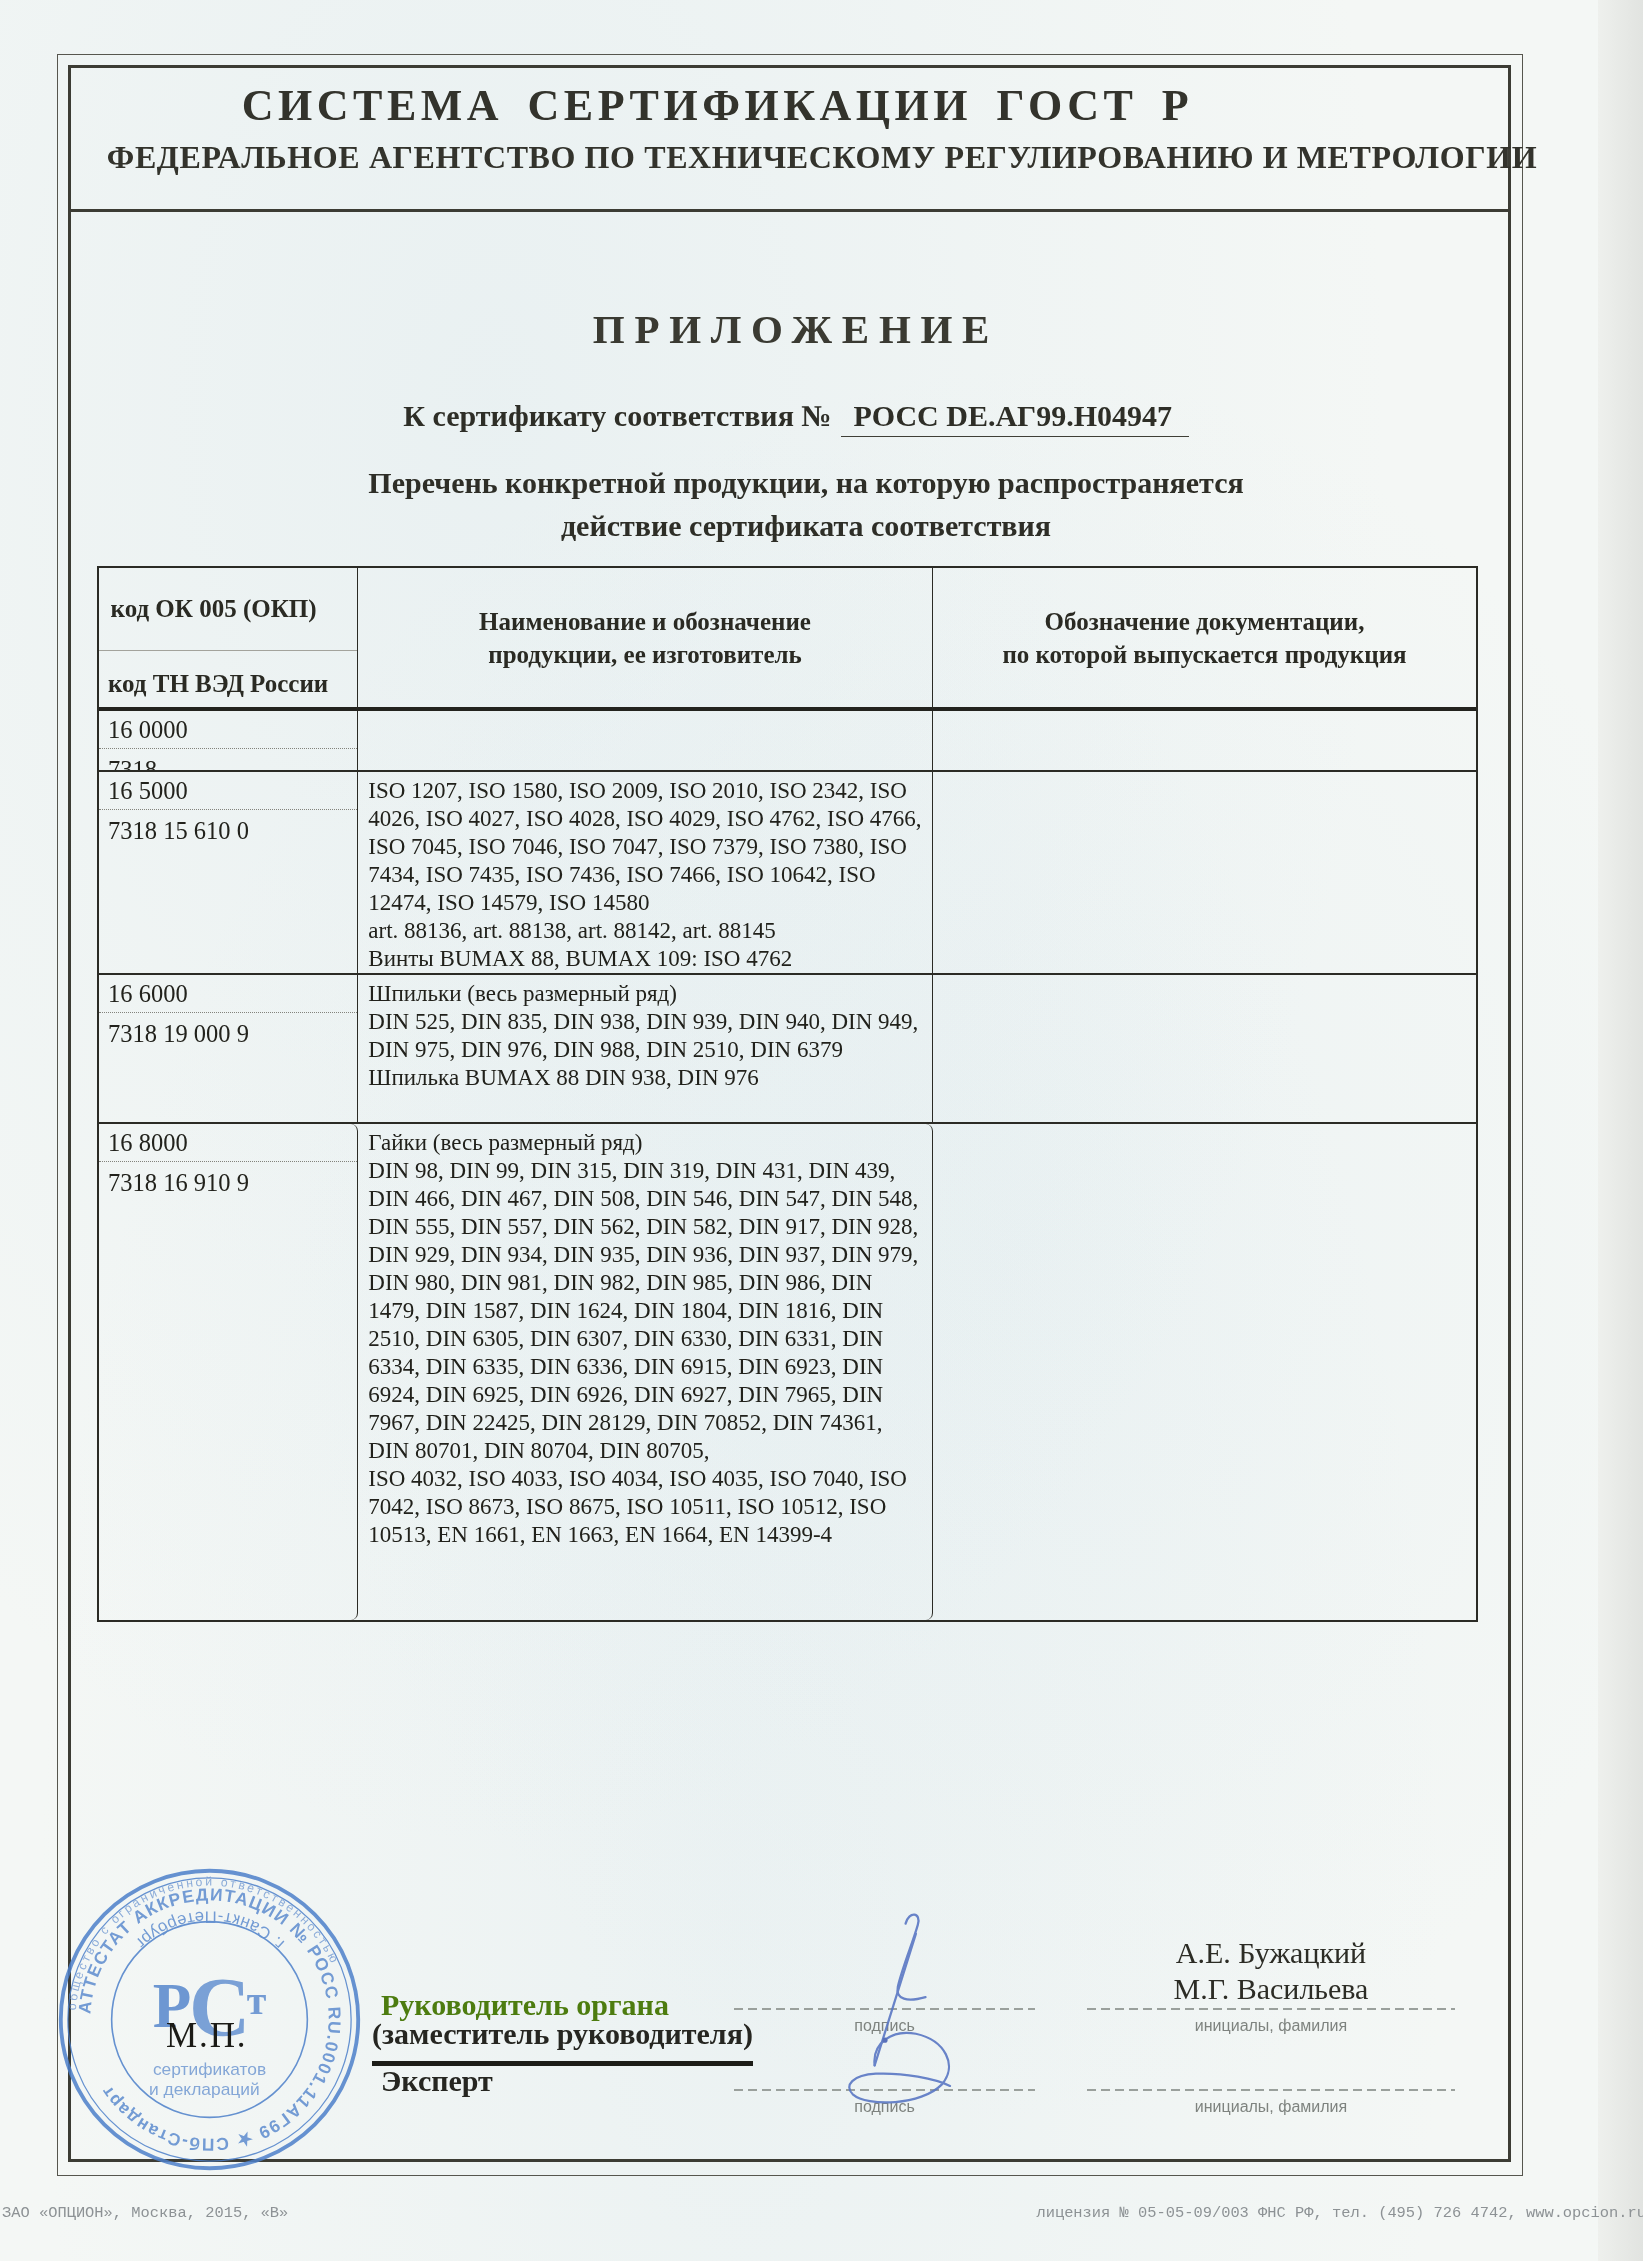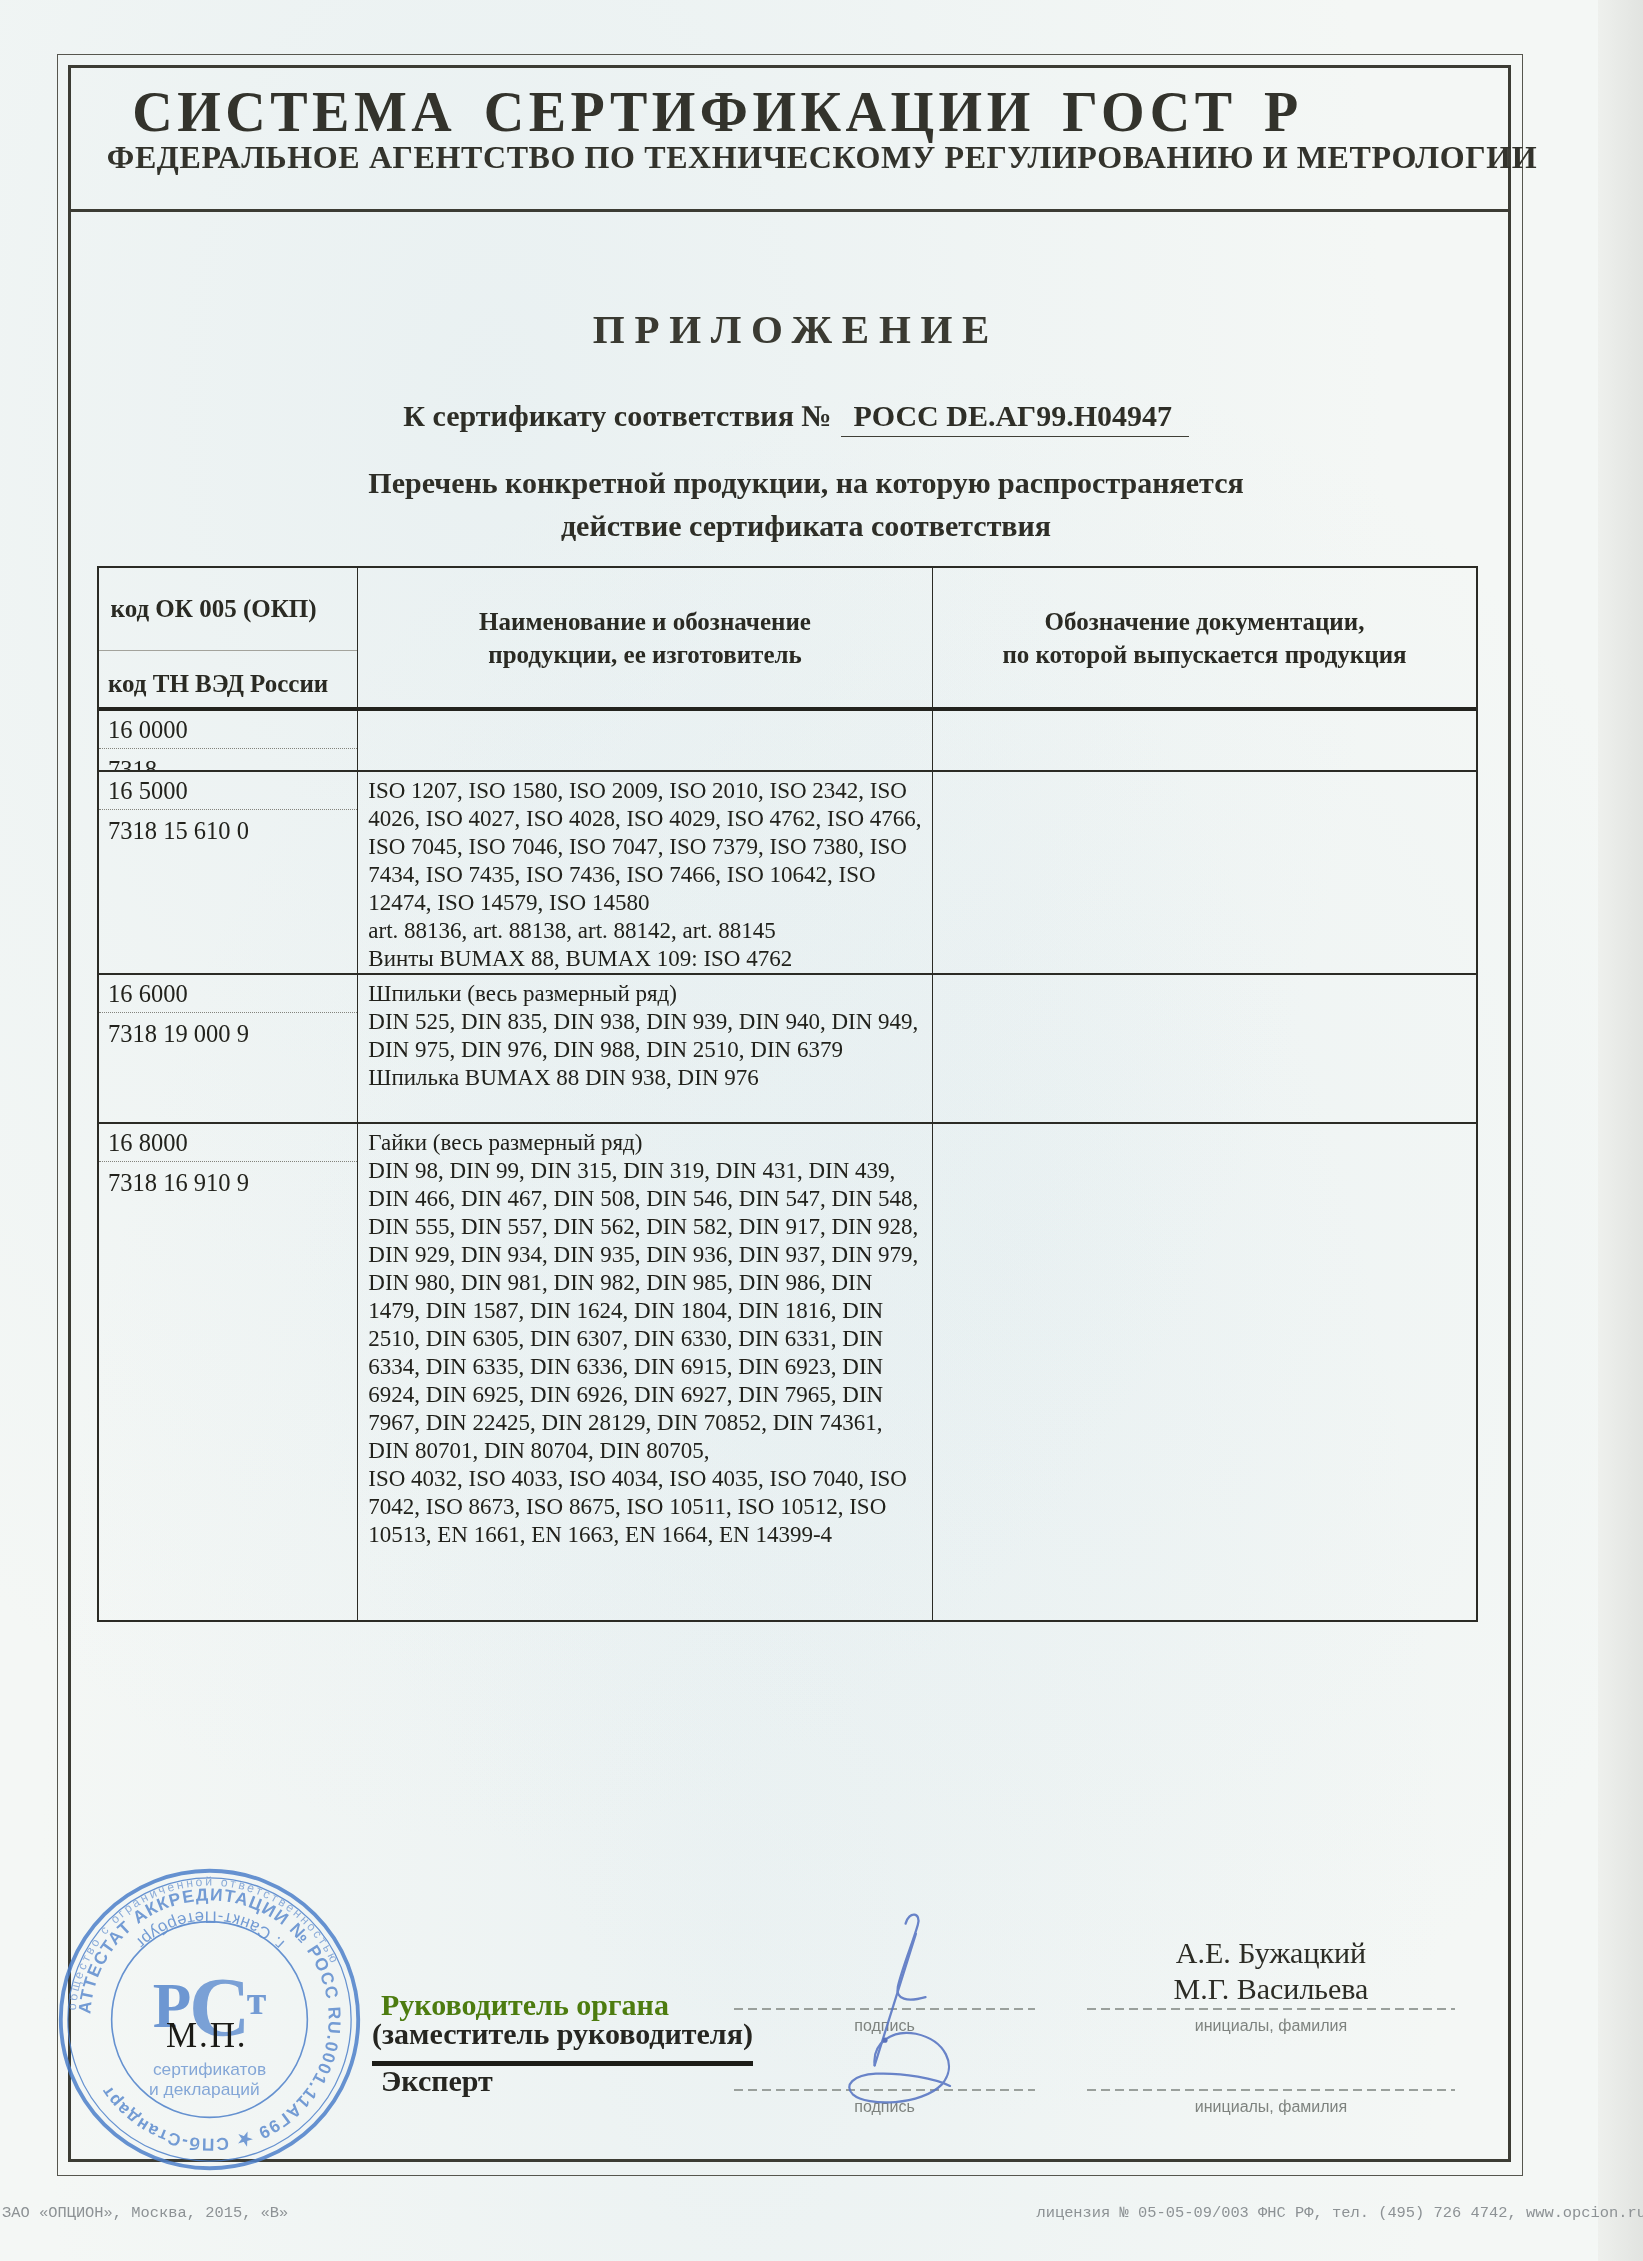--- a/index.html
+++ b/index.html
@@ -19,21 +19,21 @@
   }
   .paper-edge-right{ position:absolute; top:0; right:0; width:46px; height:100%;
     background:linear-gradient(to right,#eef0ed,#e1e3e0); }
   .frame-outer{ position:absolute; left:57px; top:54px; width:1466px; height:2122px;
     border:1.9px solid #56564e; }
   .frame-inner{ position:absolute; left:68px; top:65px; width:1443px; height:2097px;
     border:3.2px solid #3c3c34; }
   .header-rule{ position:absolute; left:70px; top:209px; width:1439px; height:3.2px; background:#3c3c34; }
 
   .hdr1{ position:absolute; top:80px; left:0; width:1435px; text-align:center;
-    font-size:56px; font-weight:bold; letter-spacing:4.5px; word-spacing:9px; color:#33332c; }
+    font-size:44px; font-weight:bold; letter-spacing:4.5px; word-spacing:9px; color:#33332c; }
   .hdr2{ position:absolute; top:139px; left:0; width:1644px; text-align:center;
     font-size:32px; font-weight:bold; letter-spacing:0.6px; color:#33332c; }
 
   .formnum{ position:absolute; top:255px; left:1157px; white-space:nowrap; }
   .formnum .sign{ font-size:37px; font-weight:bold; color:#4a4a42; vertical-align:5.1px; margin-right:11.6px; }
   .formnum .digits{ font-family:"DejaVu Sans Mono",monospace; font-size:53px; font-weight:400;
     letter-spacing:5.8px; }
 
   .doc-title{ position:absolute; top:305px; left:0; width:1644px; text-align:center;
     font-size:41px; font-weight:bold; letter-spacing:9.7px; color:#3a3a32; transform:translateX(-26px); }
@@ -47,21 +47,21 @@
   .sub2{ position:absolute; top:509px; left:0; width:1644px; text-align:center;
     font-size:30px; font-weight:bold; color:#2e2e27; transform:translateX(-16px); }
 
   .tbl{ position:absolute; left:97px; top:566px; width:1381px; height:1056px;
     border:2.6px solid #2b2b25; display:grid;
     grid-template-columns:259px 575px auto;
     grid-template-rows:143px 61px 203px 149px auto; }
   .tbl > div{ border-right:1.9px solid #2b2b25; border-bottom:2.6px solid #2b2b25; overflow:hidden; position:relative; }
   .tbl > div:nth-child(3n){ border-right:none; }
   .tbl > div.hcell{ border-bottom:4.5px solid #23231e; }
-  .tbl > div.last{ border-bottom:none; }
+  .tbl > div.last{ border-bottom:none;border-radius:7px; }
   .hcell{ font-size:25px; font-weight:bold; color:#2a2a23; }
   .hcell.center{ display:flex; align-items:center; justify-content:center; text-align:center;
     line-height:33px; white-space:pre-line; }
   .h-code-top{ position:absolute; top:27px; left:11.6px; }
   .h-code-div{ position:absolute; top:82px; left:0; width:100%; height:1.3px; background:#a3a39c; }
   .h-code-bot{ position:absolute; top:102px; left:9px; }
   .codecell{ font-size:24.5px; color:#22221c; }
   .codecell .okp{ padding:5.1px 7.7px 2.6px 9px; }
   .codecell .sep{ border-bottom:1.9px dotted #83837c; height:1.3px; margin-top:1.3px; }
   .codecell .tnved{ padding:6.4px 7.7px 2.6px 9px; }

